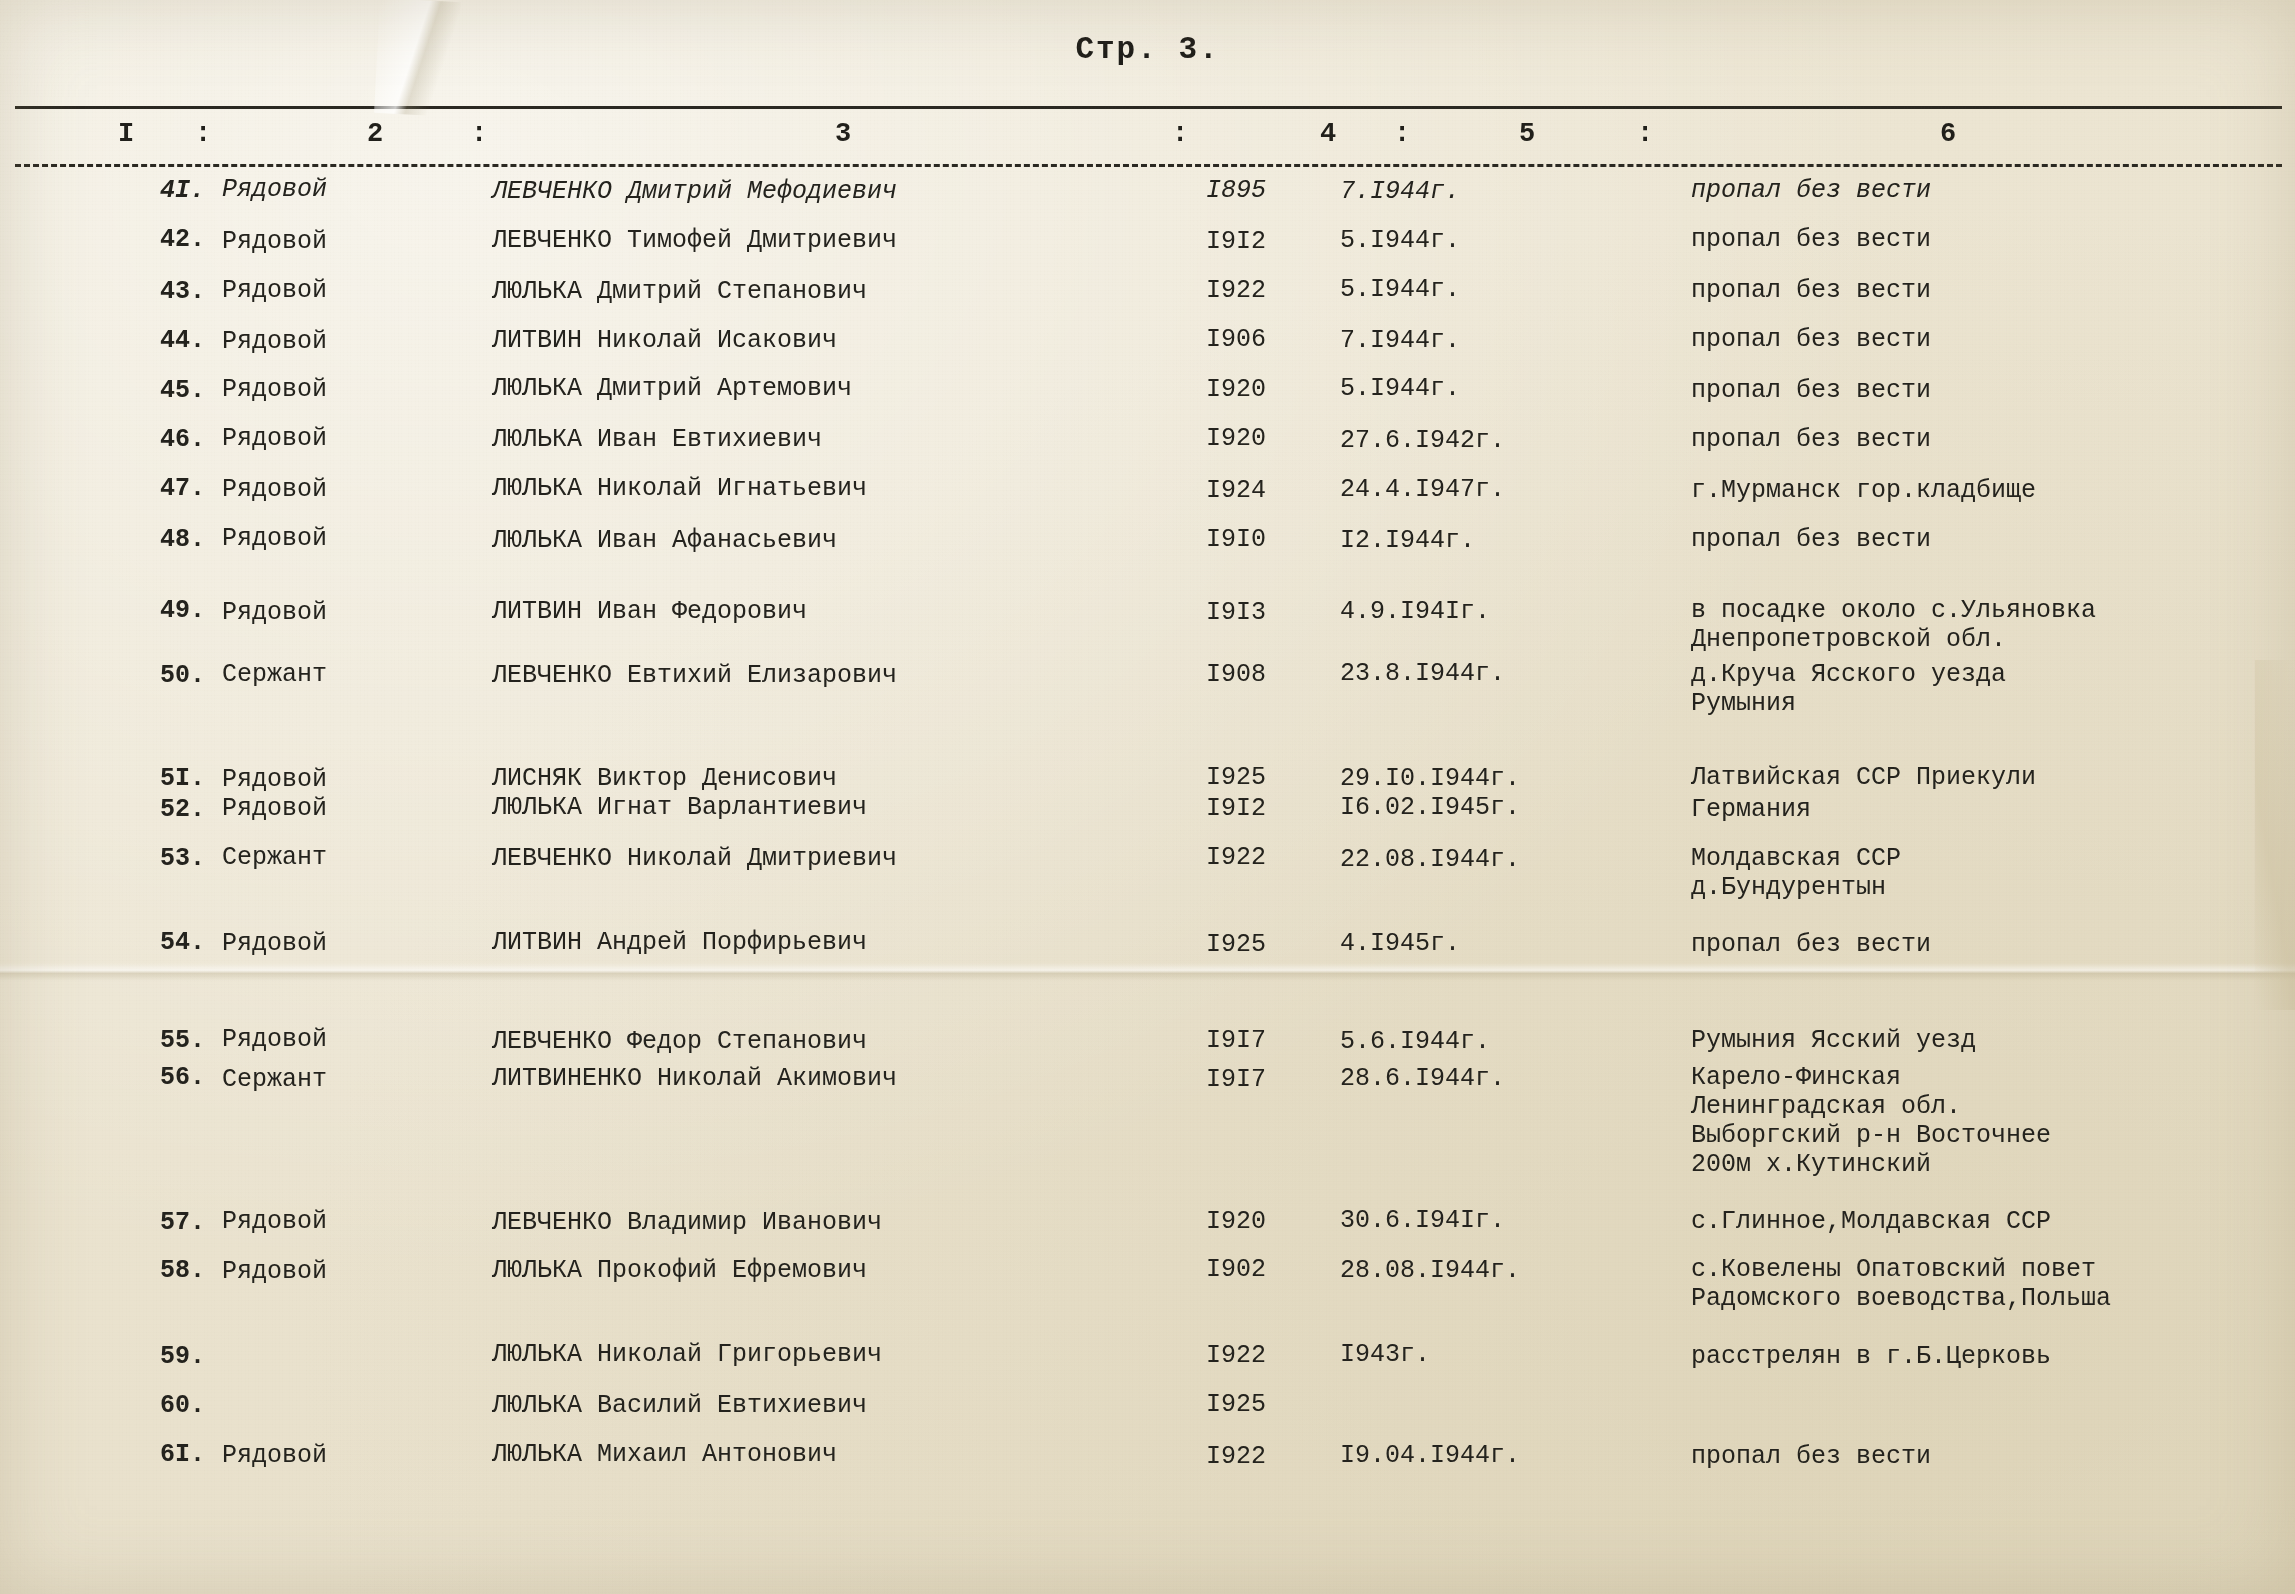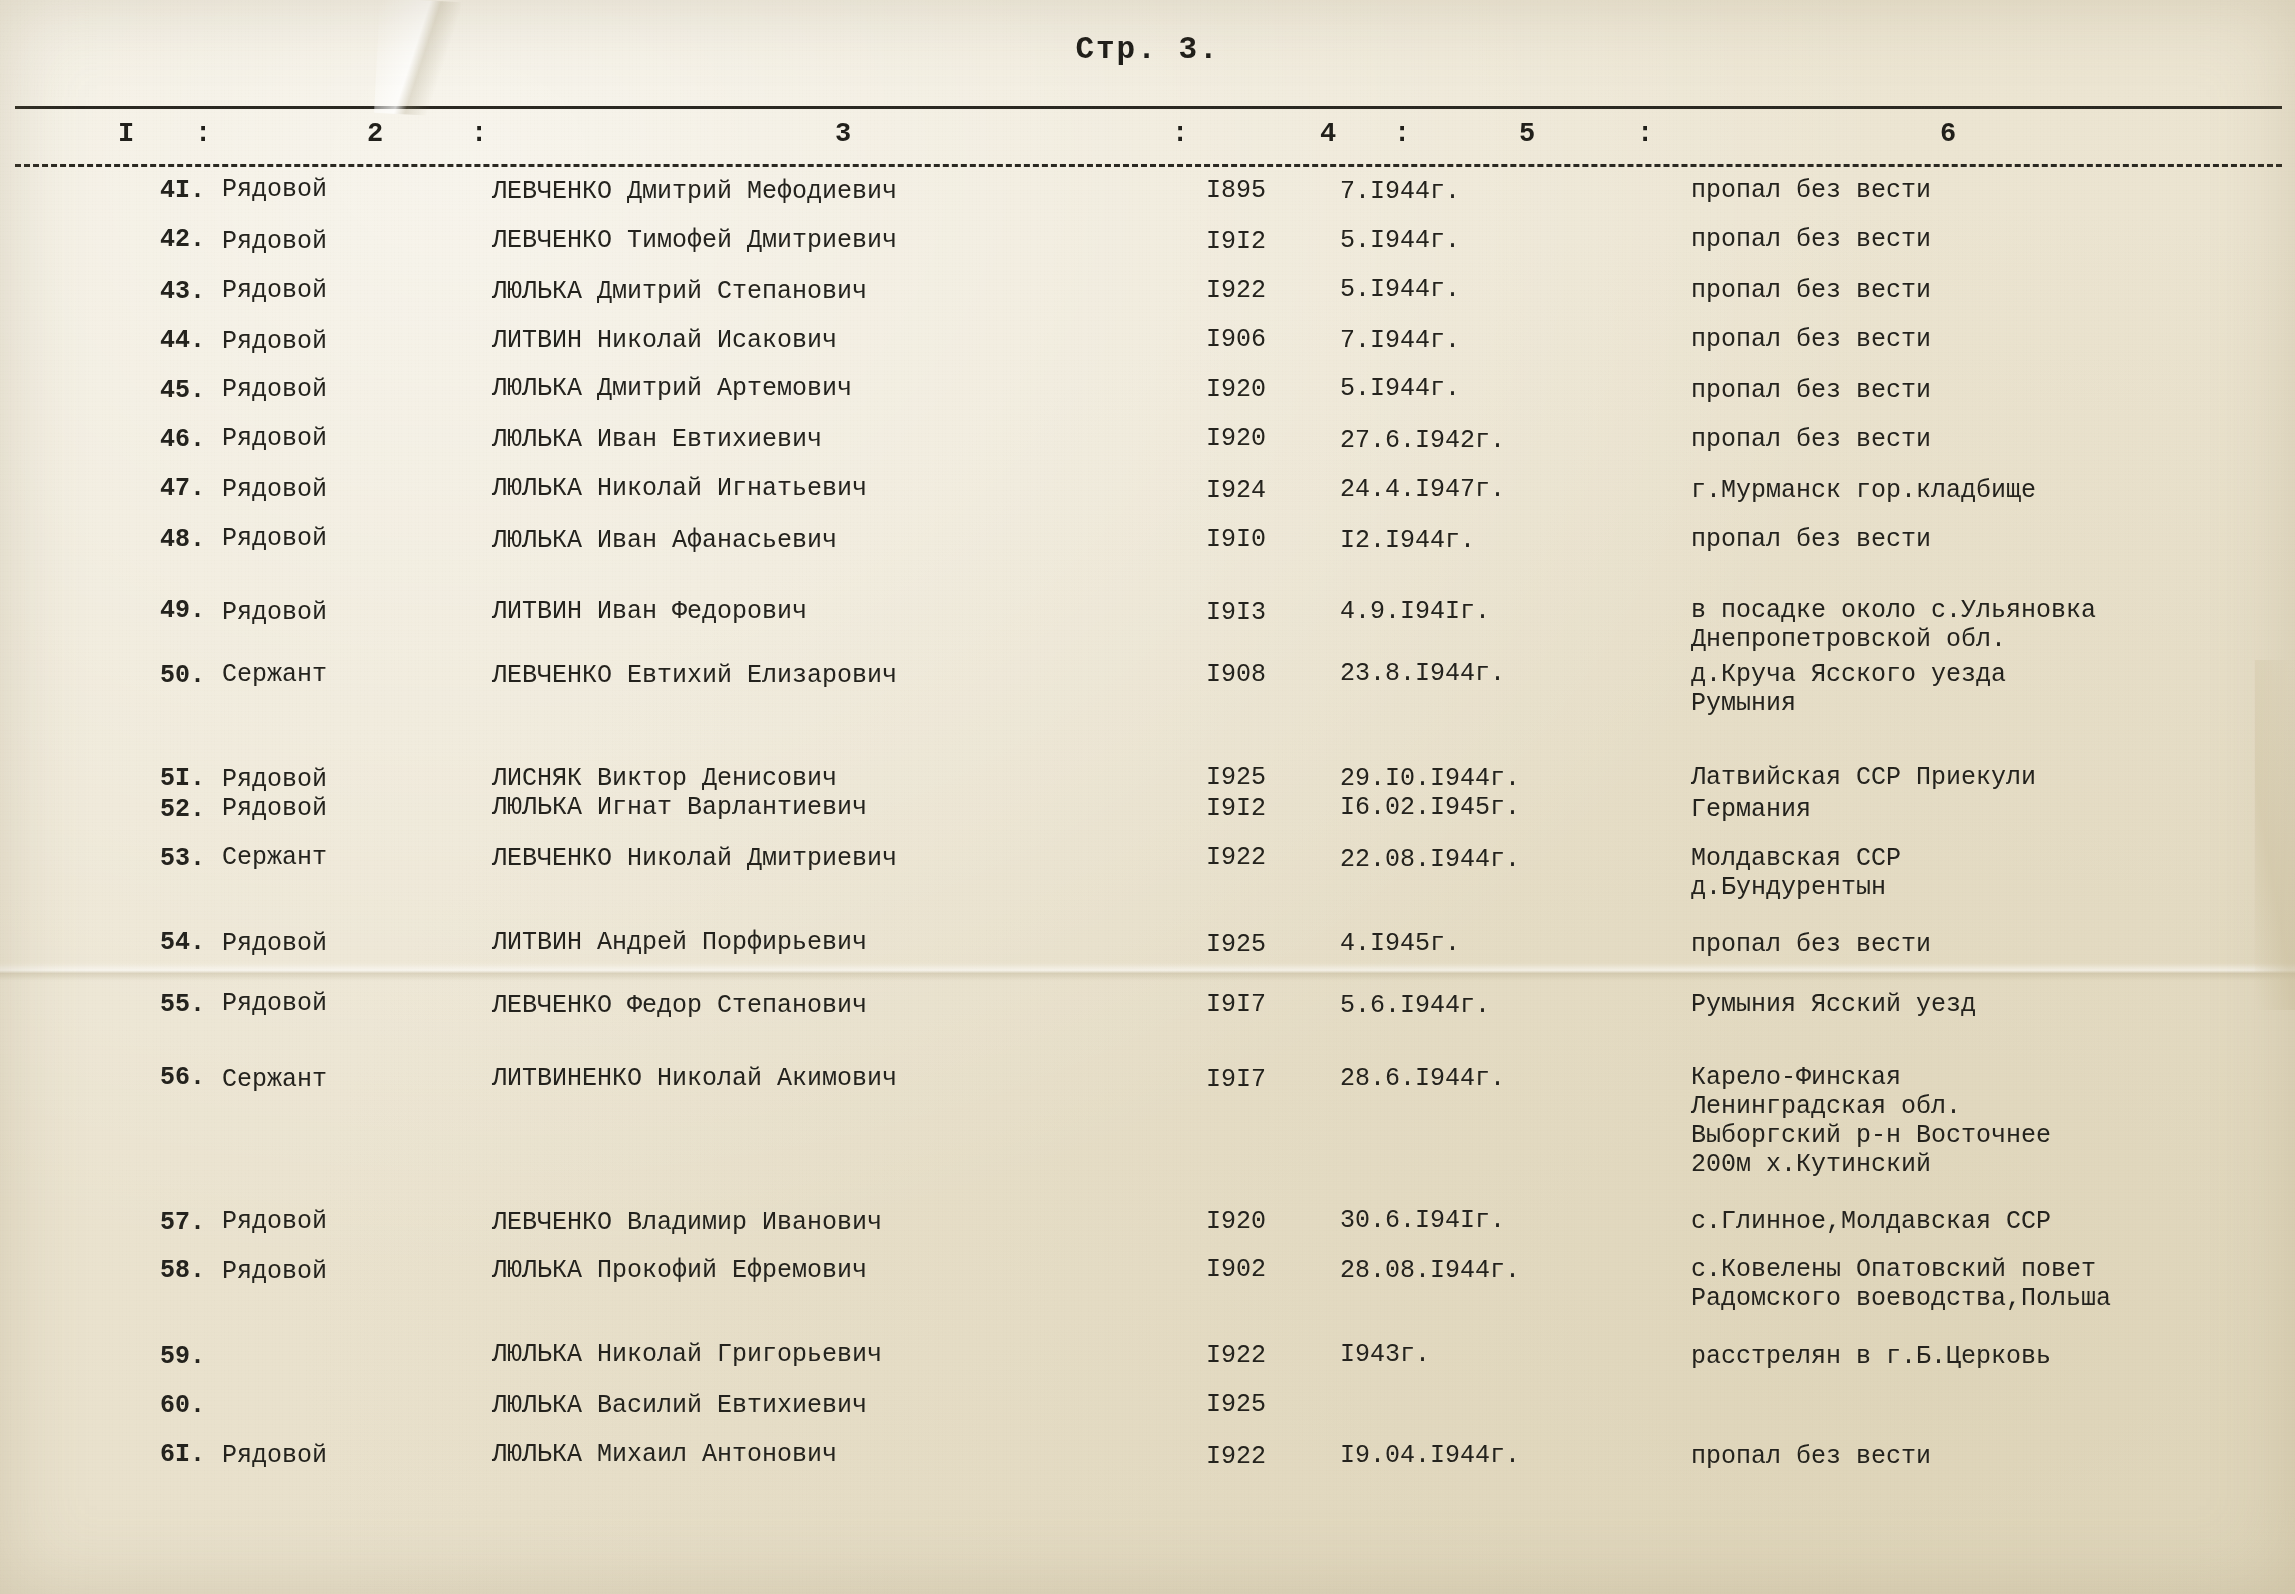--- a/index.html
+++ b/index.html
@@ -182,21 +182,21 @@
       <span class="cn-4">4</span>
       <span class="cn-s4">:</span>
       <span class="cn-5">5</span>
       <span class="cn-s5">:</span>
       <span class="cn-6">6</span>
     </div>
 
     <div id="rule-bottom"></div>
 
     <div id="rows">
-        <div class="row" style="position: absolute; top: 0px; height: 44px;">
+        <div class="row" style="position: absolute; top: 0px; height: 44px; font-style: italic;">
           <div class="cell c-num ">4I.</div>
           <div class="cell c-rank jit1">Рядовой</div>
           <div class="cell c-name jit2">ЛЕВЧЕНКО Дмитрий Мефодиевич</div>
           <div class="cell c-year ">I895</div>
           <div class="cell c-date jit2">7.I944г.</div>
           <div class="cell c-place "><span>пропал без вести</span></div>
         </div>
         <div class="row" style="position: absolute; top: 50px; height: 44px;">
           <div class="cell c-num jit1">42.</div>
           <div class="cell c-rank jit2">Рядовой</div>
@@ -294,21 +294,21 @@
           <div class="cell c-place "><span>Молдавская ССР</span><span class="line2">д.Бундурентын</span></div>
         </div>
         <div class="row" style="position: absolute; top: 753px; height: 44px;">
           <div class="cell c-num jit1">54.</div>
           <div class="cell c-rank ">Рядовой</div>
           <div class="cell c-name jit1">ЛИТВИН Андрей Порфирьевич</div>
           <div class="cell c-year jit2">I925</div>
           <div class="cell c-date ">4.I945г.</div>
           <div class="cell c-place jit2"><span>пропал без вести</span></div>
         </div>
-        <div class="row" style="position: absolute; top: 814px; height: 73px;">
+        <div class="row" style="position: absolute; top: 850px; height: 73px;">
           <div class="cell c-num ">55.</div>
           <div class="cell c-rank jit1">Рядовой</div>
           <div class="cell c-name jit2">ЛЕВЧЕНКО Федор Степанович</div>
           <div class="cell c-year ">I9I7</div>
           <div class="cell c-date jit2">5.6.I944г.</div>
           <div class="cell c-place "><span>Румыния Ясский уезд</span></div>
         </div>
         <div class="row" style="position: absolute; top: 888px; height: 131px;">
           <div class="cell c-num jit1">56.</div>
           <div class="cell c-rank jit2">Сержант</div>

